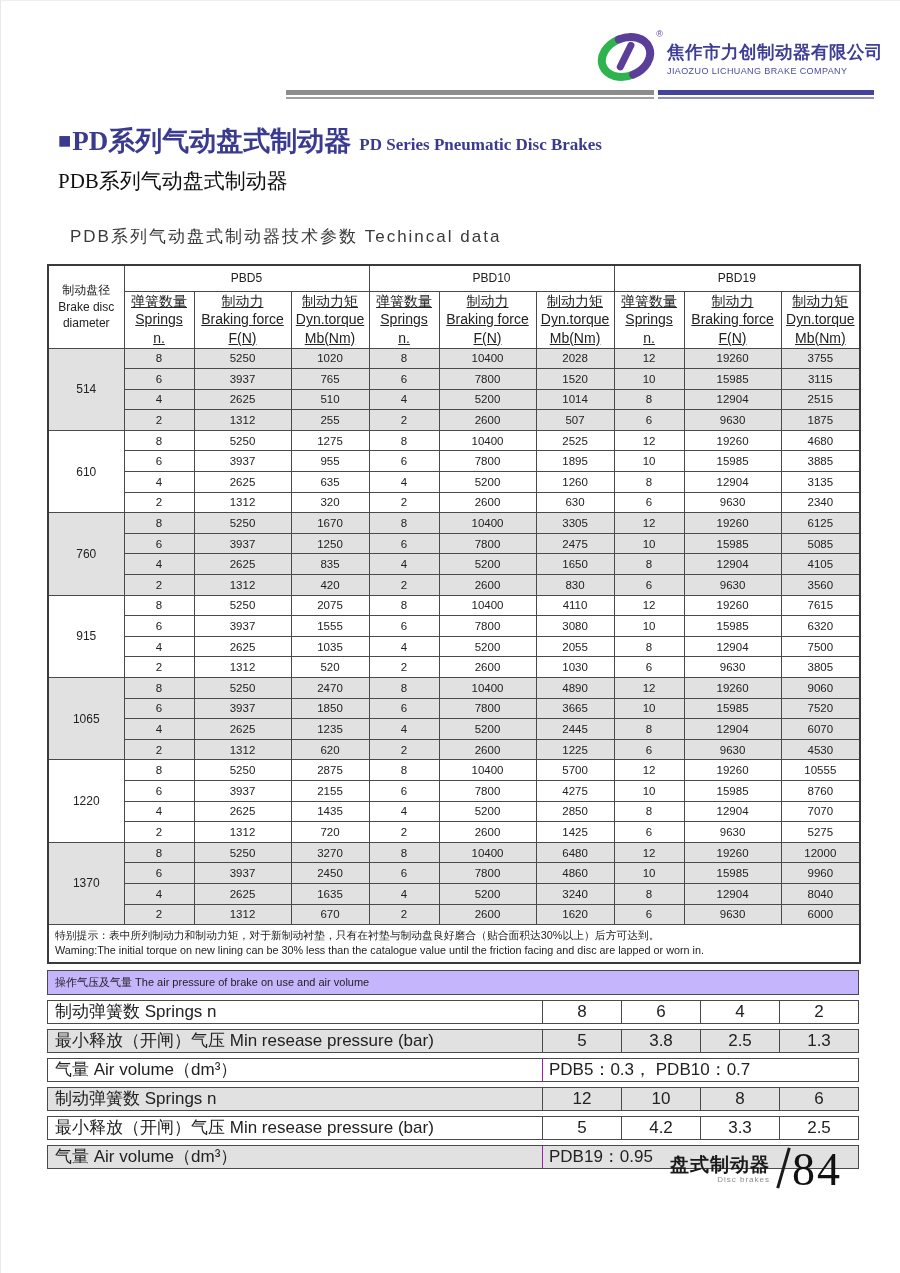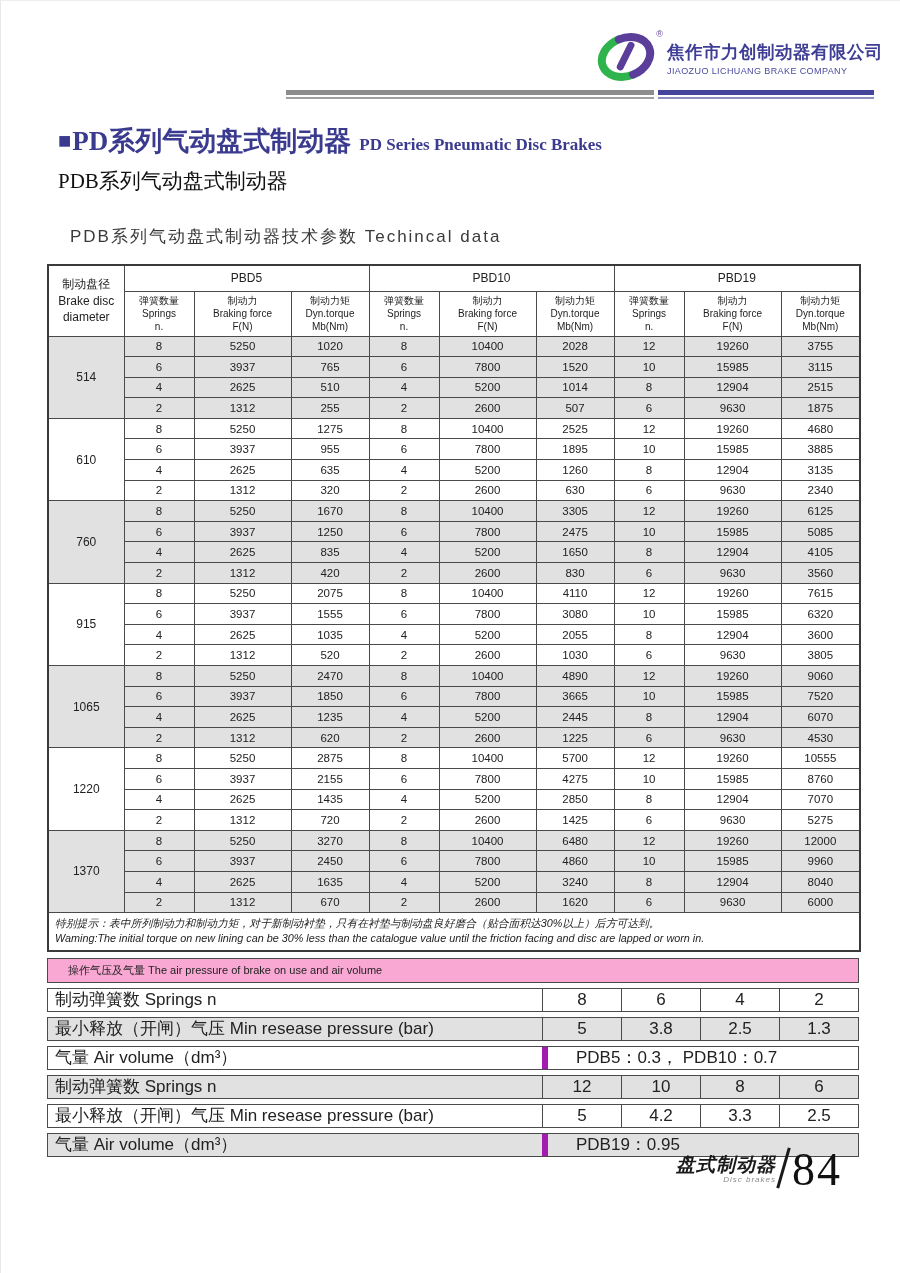--- a/index.html
+++ b/index.html
@@ -41,48 +41,48 @@
   .h3 { font-size:17px; color:#3a3a3a; letter-spacing:2px; margin:30px 0 0 12px; font-weight:normal; }
 
   
   table.spec { border-collapse:collapse; table-layout:fixed; width:812px; margin:16px 0 0 46px;border-radius:31px; }
   table.spec th, table.spec td {
     border:1px solid #4a4a4a; text-align:center; padding:0;
     font-size:11.5px; font-weight:normal; color:#222;
   }
   table.spec { border:2px solid #3a3a3a; }
   tr.grp th { height:26px; font-size:12px; }
-  tr.sub th { height:45px; line-height:1.3; font-size:10px; }
+  tr.sub th { height:57px; line-height:1.3; font-size:14px;text-decoration:underline; }
   tr.sub .l { display:block; }
   th.corner { font-size:11.5px; line-height:1.35; }
   tbody.data td { height:20.6px; }
   tbody.data td.diam { font-size:12px; }
   tr.shaded td { background:#e1e1e1; }
   tr.gstart td { border-top:1.5px solid #3a3a3a; }
   tr.note-row td {
     text-align:left; padding:3px 6px 4px 6px; font-size:10.8px; line-height:1.4; height:auto;
     border-top:1.5px solid #3a3a3a;
   }
-  .note-line { display:block; white-space:nowrap;font-style:italic; }
+  .note-line { display:block; white-space:nowrap; }
 
   
   .psec { width:812px; margin:6px 0 0 46px; }
   .pheader {
-    border:1px solid #4a4a4a; background:#f9a8d4; height:25px; line-height:23px;
-    padding-left:20px; font-size:11px; color:#222;
+    border:1px solid #4a4a4a; background:#c4b5fd; height:25px; line-height:23px;
+    padding-left:7px; font-size:11px; color:#222;
   }
   .prow { display:flex; margin-top:5px; border:1px solid #4a4a4a; height:24px; line-height:22px; font-size:17px; }
   .prow.shaded { background:#e1e1e1; }
   .plabel { width:494px; padding-left:7px; }
   .pval { flex:1; border-left:1px solid #4a4a4a; text-align:center; }
-  .pmerged { flex:1; border-left:6px solid #a21caf; padding-left:28px; text-align:left; }
+  .pmerged { flex:1; border-left:1px solid #a21caf; padding-left:6px; text-align:left; }
 
   
   .footer { position:absolute; top:1146px; right:58px; display:flex; align-items:flex-end; }
-  .f-label { text-align:right; margin-right:2px; padding-bottom:5px;font-style:italic; }
+  .f-label { text-align:right; margin-right:8px; padding-bottom:5px; }
   .f-cn { font-size:19px; font-weight:bold; color:#1a1a1a; letter-spacing:1px; line-height:1; }
   .f-en { font-size:8px; color:#8a8a8a; letter-spacing:1px; margin-top:1px; }
   .f-slash { width:3px; height:42px; background:#1a1a1a; transform:rotate(16deg); margin:0 7px 0 4px; }
   .f-num { font-family:"Liberation Serif", serif; font-size:46px; line-height:0.85; color:#111; letter-spacing:2px; }
 </style>
 </head>
 <body>
 
 <div class="page">
 
@@ -353,21 +353,21 @@
         </tr>
         <tr class="">
           <td>4</td>
           <td>2625</td>
           <td>1035</td>
           <td>4</td>
           <td>5200</td>
           <td>2055</td>
           <td>8</td>
           <td>12904</td>
-          <td>3600</td>
+          <td>7500</td>
         </tr>
         <tr class="">
           <td>2</td>
           <td>1312</td>
           <td>520</td>
           <td>2</td>
           <td>2600</td>
           <td>1030</td>
           <td>6</td>
           <td>9630</td>

